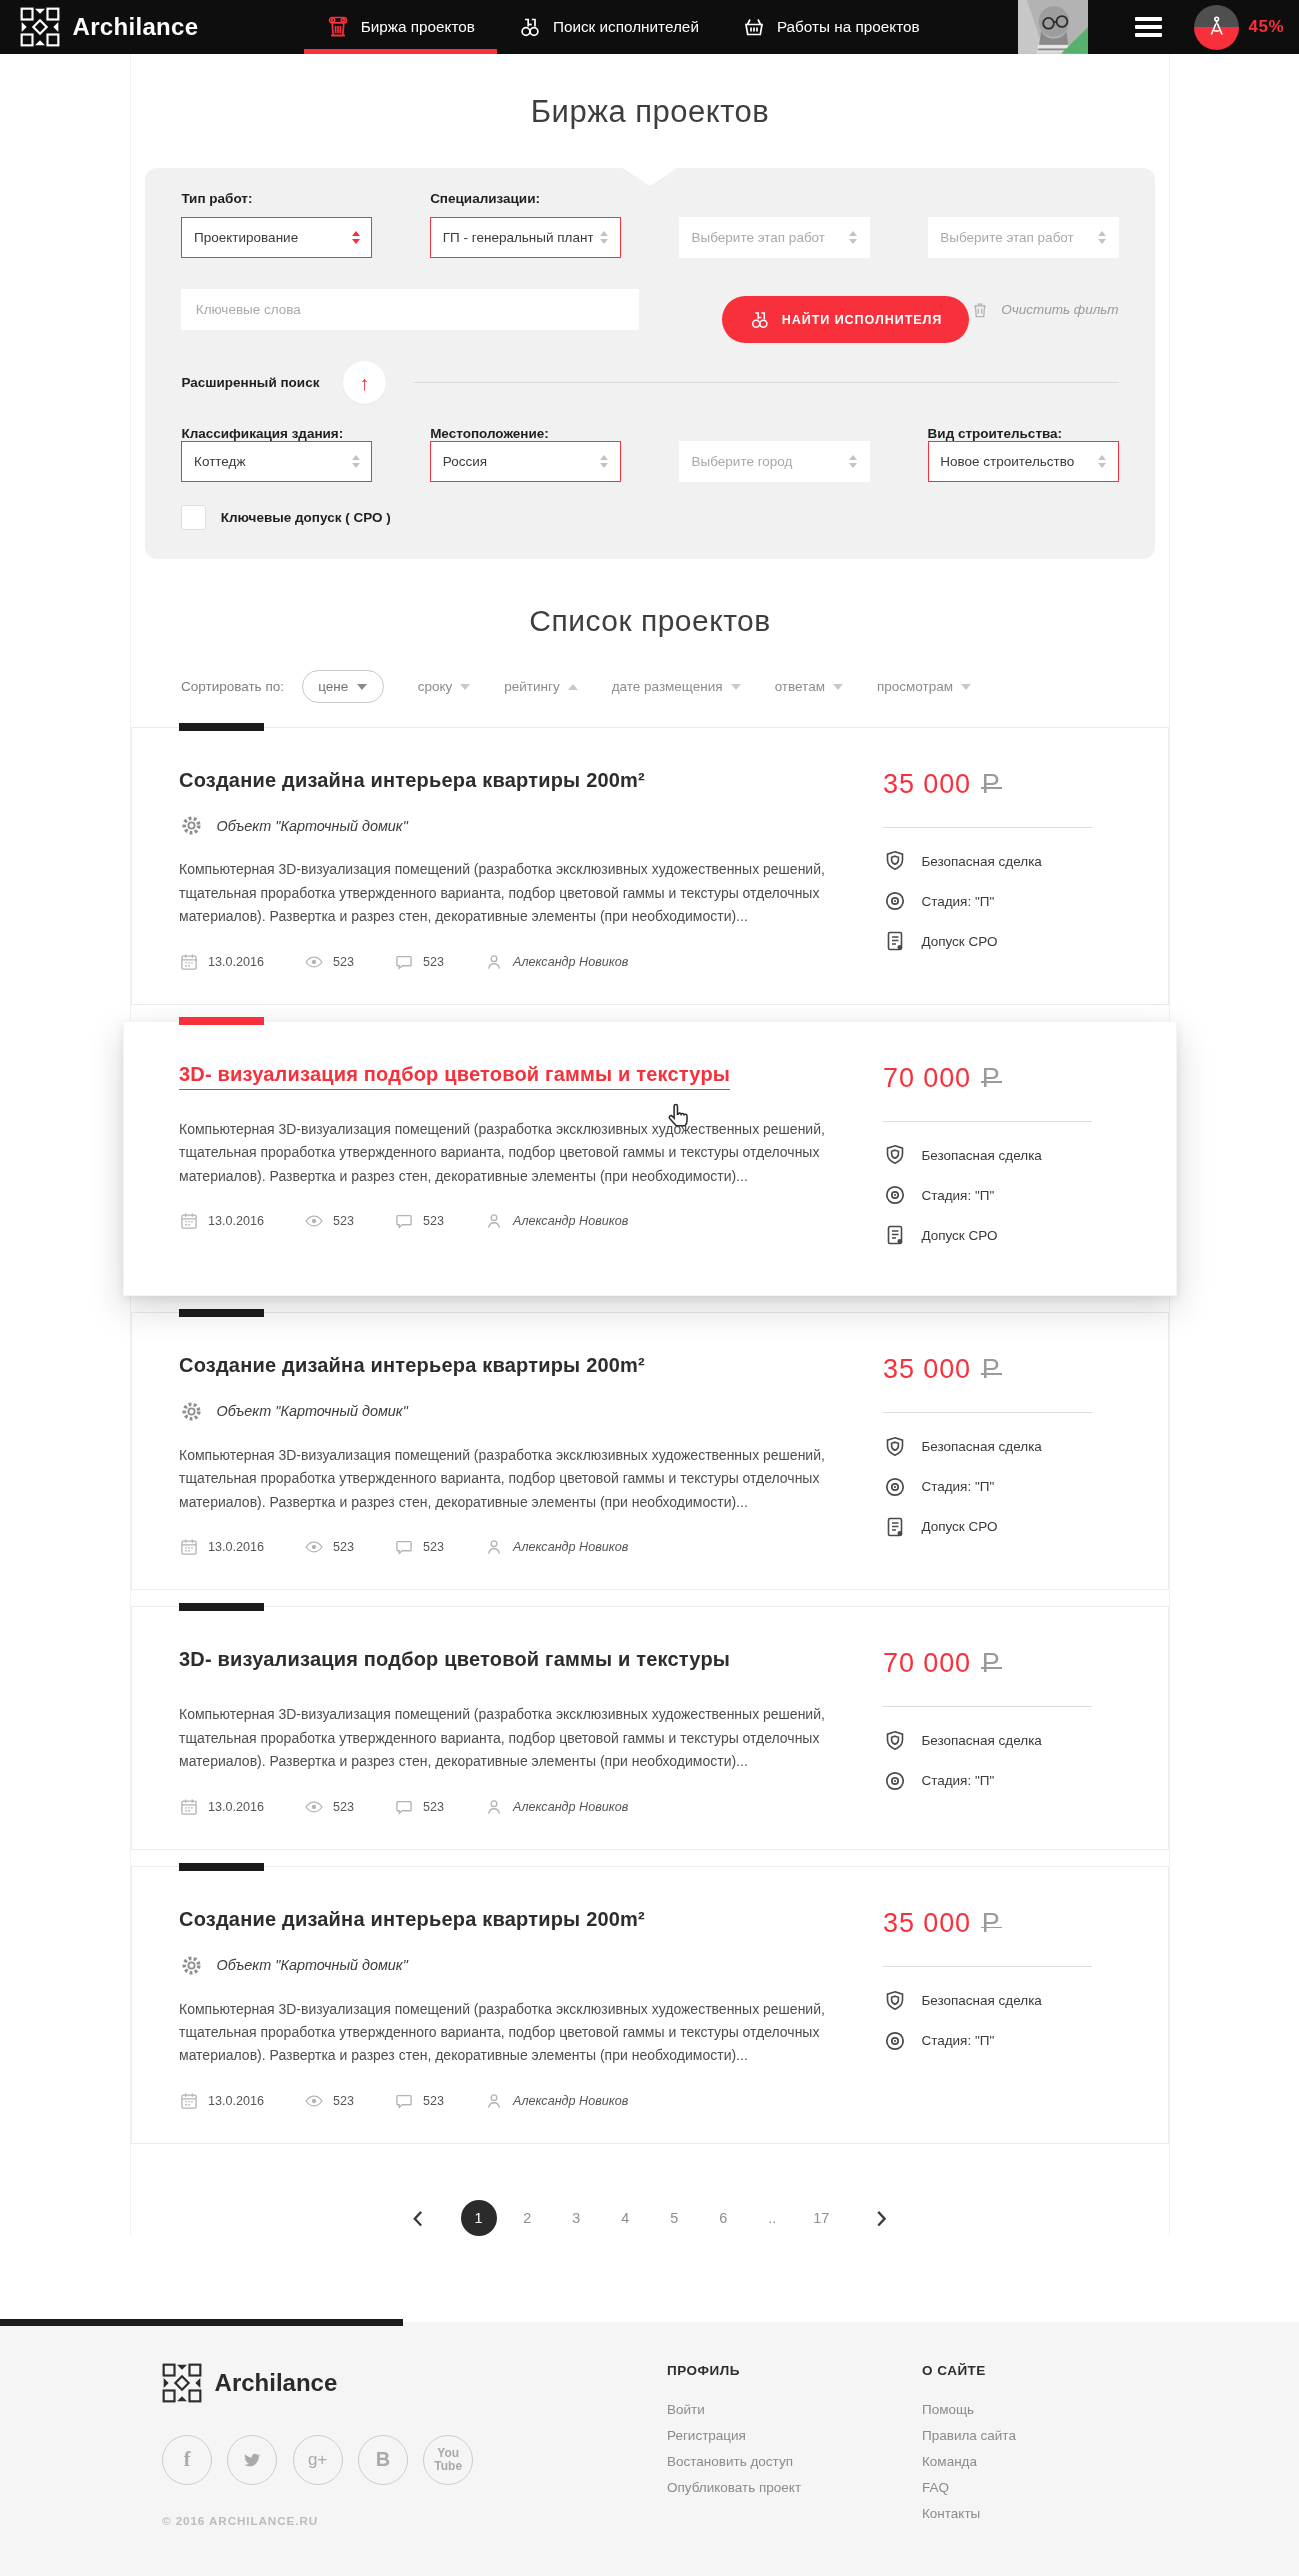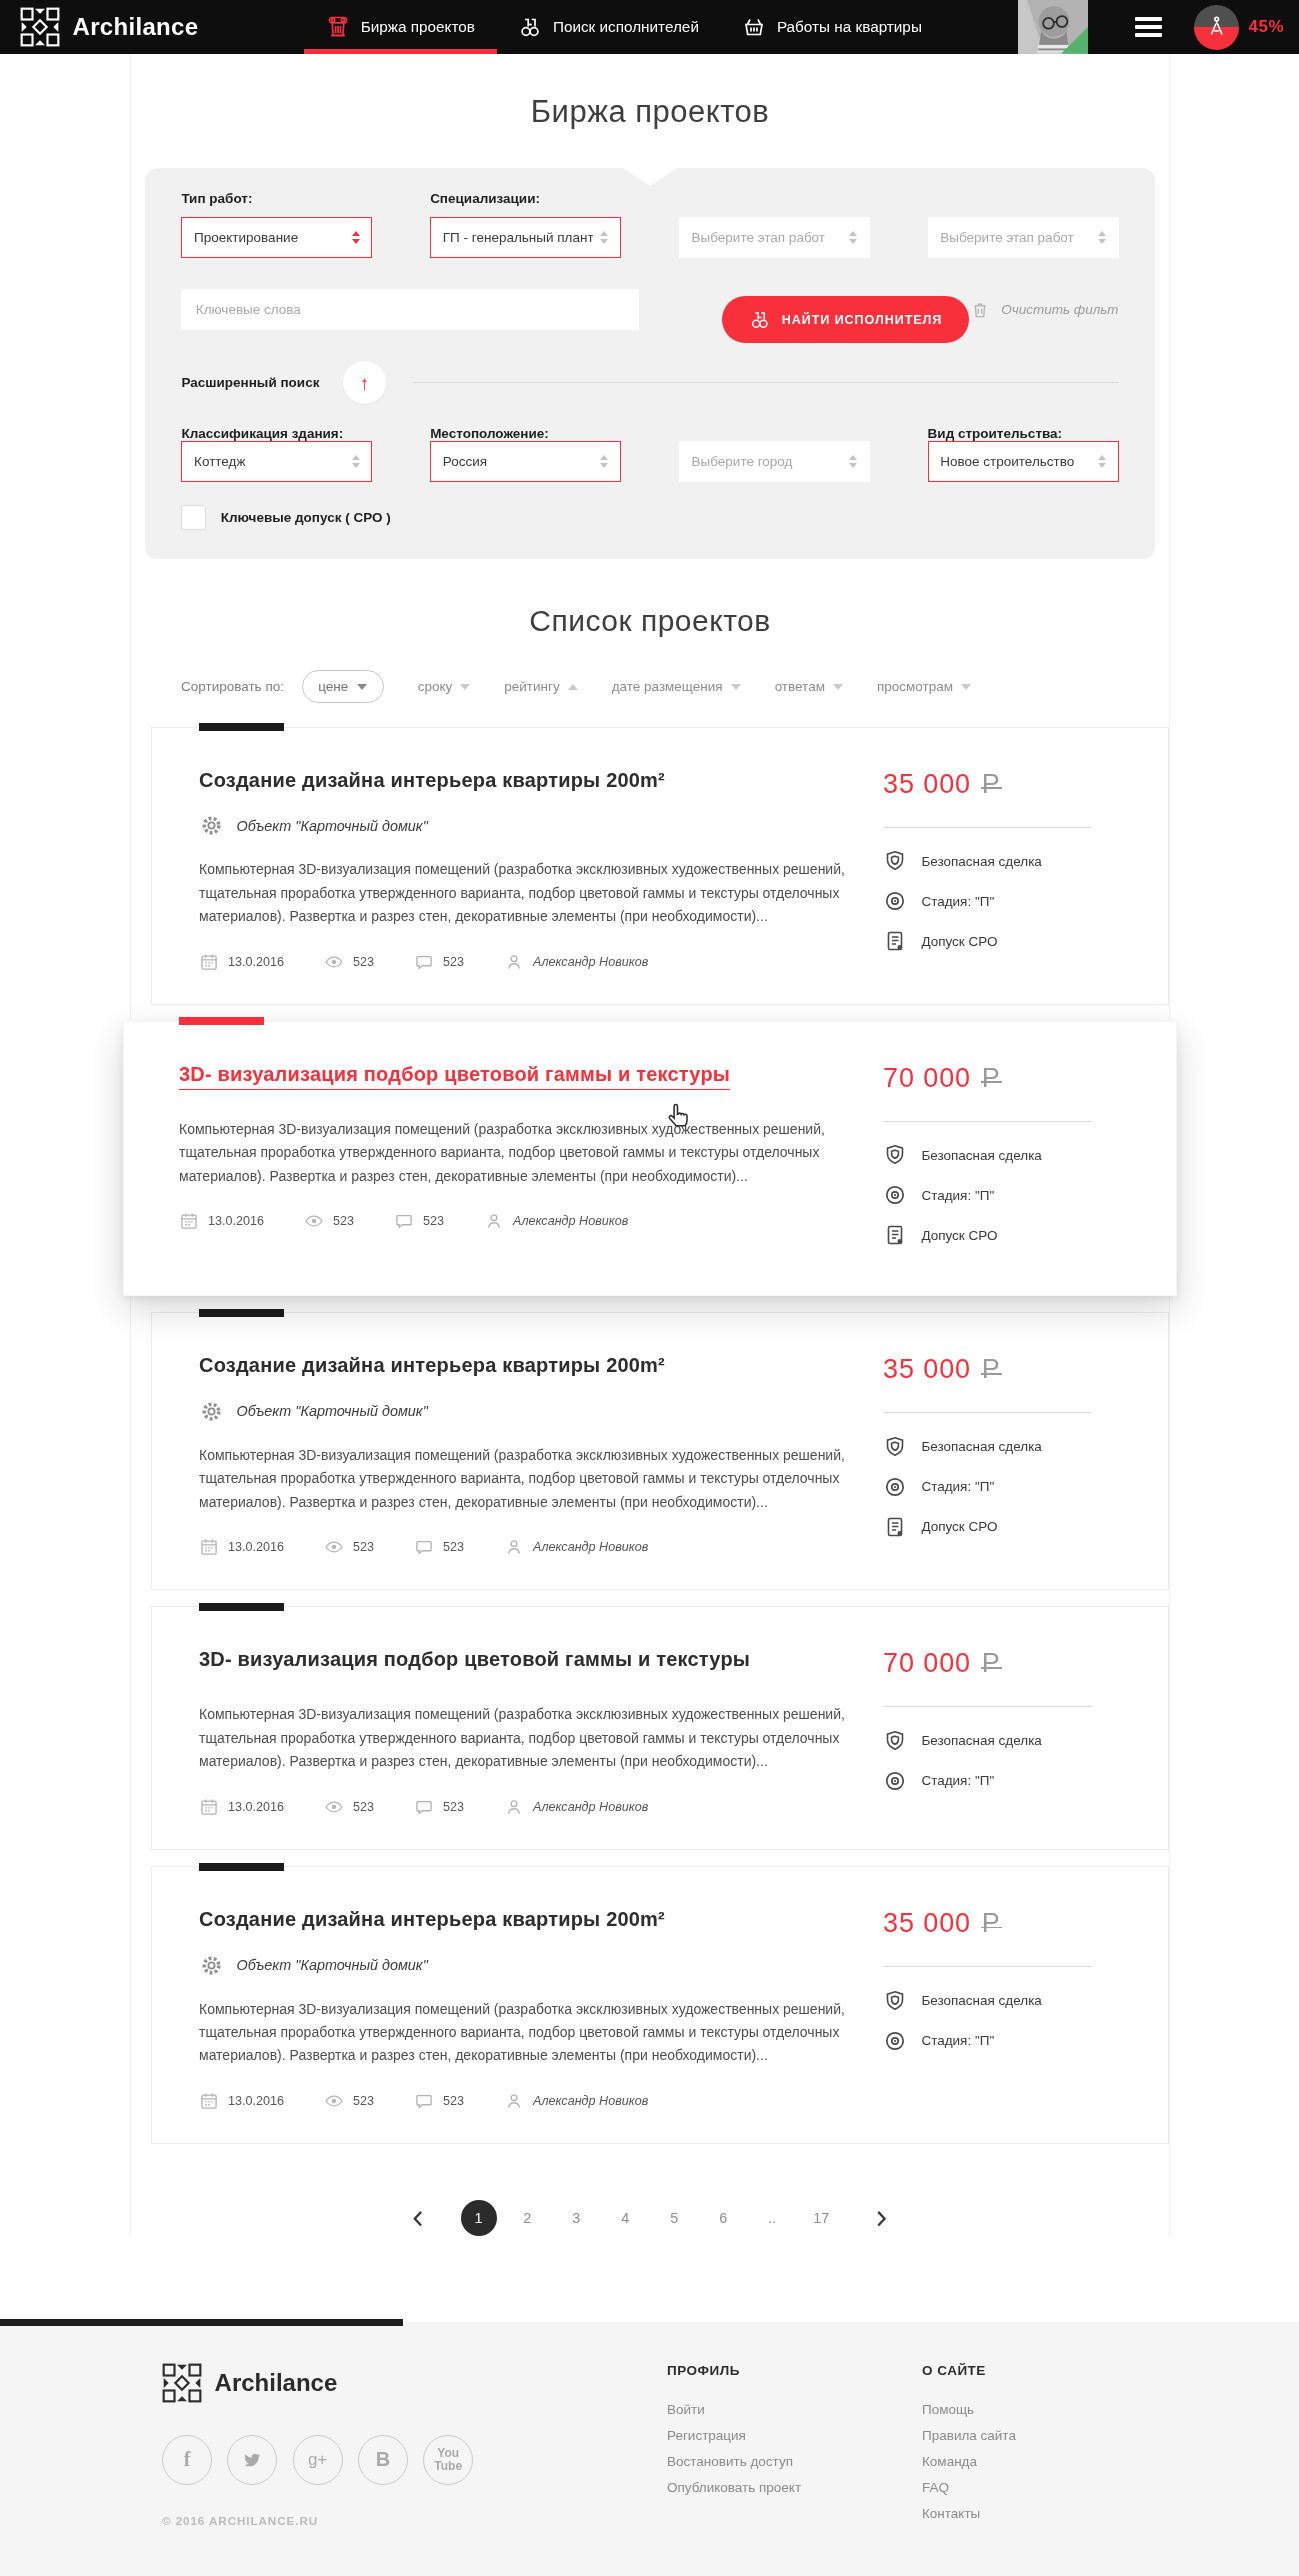--- a/index.html
+++ b/index.html
@@ -78,21 +78,21 @@
   
   .sortbar { display:flex; align-items:center; margin:0 0 23.4px 50px; }
   .sort-label { color:#7f7f7f; font-size:13.5px; }
   .sort-pill { display:flex; align-items:center; gap:9px; border:0.9px solid #c7c7c7; border-radius:20px; padding:8px 15.3px; margin-left:18px; color:#737373; font-size:13.5px; cursor:pointer; }
   .sort-opt { display:flex; align-items:center; gap:8px; margin-left:34px; color:#8c8c8c; font-size:13.5px; cursor:pointer; }
   .tri-dn { width:0; height:0; border-left:5.4px solid transparent; border-right:5.4px solid transparent; border-top:6.3px solid #9a9a9a; display:inline-block; }
   .sort-opt .tri-dn { border-top-color:#c9c9c9; }
   .tri-up { width:0; height:0; border-left:5.4px solid transparent; border-right:5.4px solid transparent; border-bottom:6.3px solid #c9c9c9; display:inline-block; }
 
   
-  .card { position:relative; background:#fff; border:0.9px solid #ececec; margin-bottom:16px; padding:41px 43px 32px 47px; display:flex;margin-left:20px; }
+  .card { position:relative; background:#fff; border:0.9px solid #ececec; margin-bottom:16px; padding:41px 43px 32px 47px; display:flex; }
   .card .dash { position:absolute; top:-4.5px; left:47px; width:85px; height:8px; background:#1b1b1b; }
   .card.hovered { margin-left:-8px; margin-right:-8px; padding-left:55px; padding-right:51px; border-color:#f5f5f5; z-index:2;
     box-shadow:0 12.6px 34px rgba(0,0,0,.16), 0 2.7px 9px rgba(0,0,0,.07); }
   .card.hovered .dash { left:55px; background:#f7303b; }
   .card-left { flex:1; padding-right:27px; }
   .card-title { font-size:20px; font-weight:700; color:#2d2d2d; letter-spacing:0.2px; }
   .card.hovered .card-title a { color:#f7303b; text-decoration:none; border-bottom:1.8px solid #f7303b; padding-bottom:4.5px; }
   .card-title a { color:inherit; text-decoration:none; }
   .obj-row { display:flex; align-items:center; gap:12.6px; margin-top:21.6px; }
   .obj-row svg { width:25px; height:25px; color:#8e8e8e; }
@@ -244,21 +244,21 @@
     <div class="nav-item">
       <svg class="nicon" viewBox="0 0 27 27" width="24" height="24">
           <use href="#sym-binoc"></use>
         </svg>
       <span class="nlabel">Поиск исполнителей</span>
     </div>
     <div class="nav-item">
       <svg class="nicon" viewBox="0 0 27 27" width="24" height="24">
           <use href="#sym-basket"></use>
         </svg>
-      <span class="nlabel">Работы на квартиры</span>
+      <span class="nlabel">Работы на проектов</span>
     </div>
   </nav>
   <div class="hright">
     <div class="avatar">
       <svg viewBox="0 0 78 60">
         <rect width="78" height="60" fill="#c7c7c7"></rect>
         <path d="M10 0h68v60H30z" fill="#b3b3b3"></path>
         <circle cx="40" cy="24" r="17" fill="#9d9d9d"></circle>
         <path d="M26 34c4 12 24 12 28 0l3 26H22z" fill="#8a8a8a"></path>
         <rect x="22" y="50" width="34" height="4" fill="#e8e8e8"></rect>

